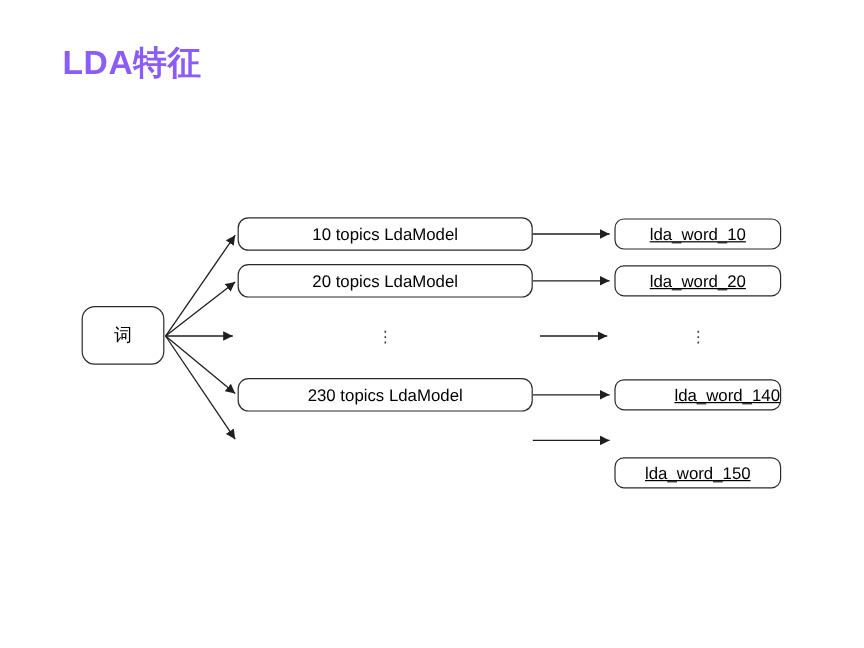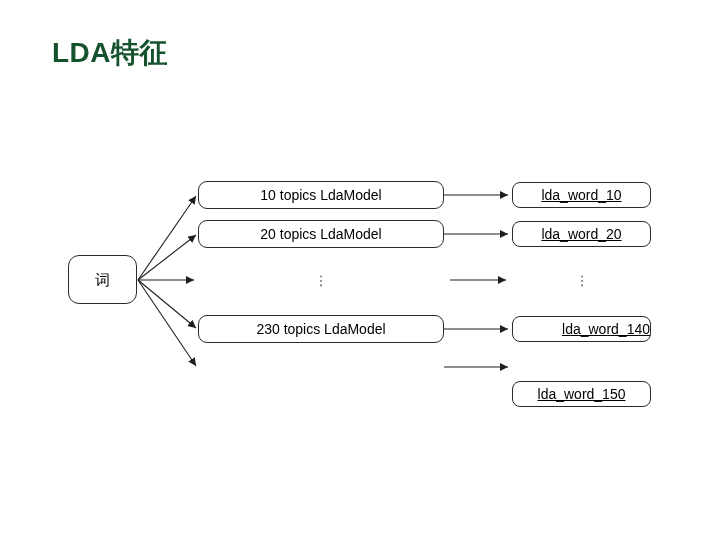--- a/index.html
+++ b/index.html
@@ -15,21 +15,21 @@
     overflow: hidden;
     font-family: "Liberation Sans", sans-serif;
   }
   .title {
     position: absolute;
     left: 52px;
     top: 34px;
     margin: 0;
     font-size: 28px;
     font-weight: 700;
-    color: #14532d;
+    color: #8b5cf6;
     letter-spacing: 0.5px;
     font-family: "Liberation Sans", sans-serif;
   }
   .connectors {
     position: absolute;
     left: 0;
     top: 0;
     width: 720px;
     height: 540px;
   }

